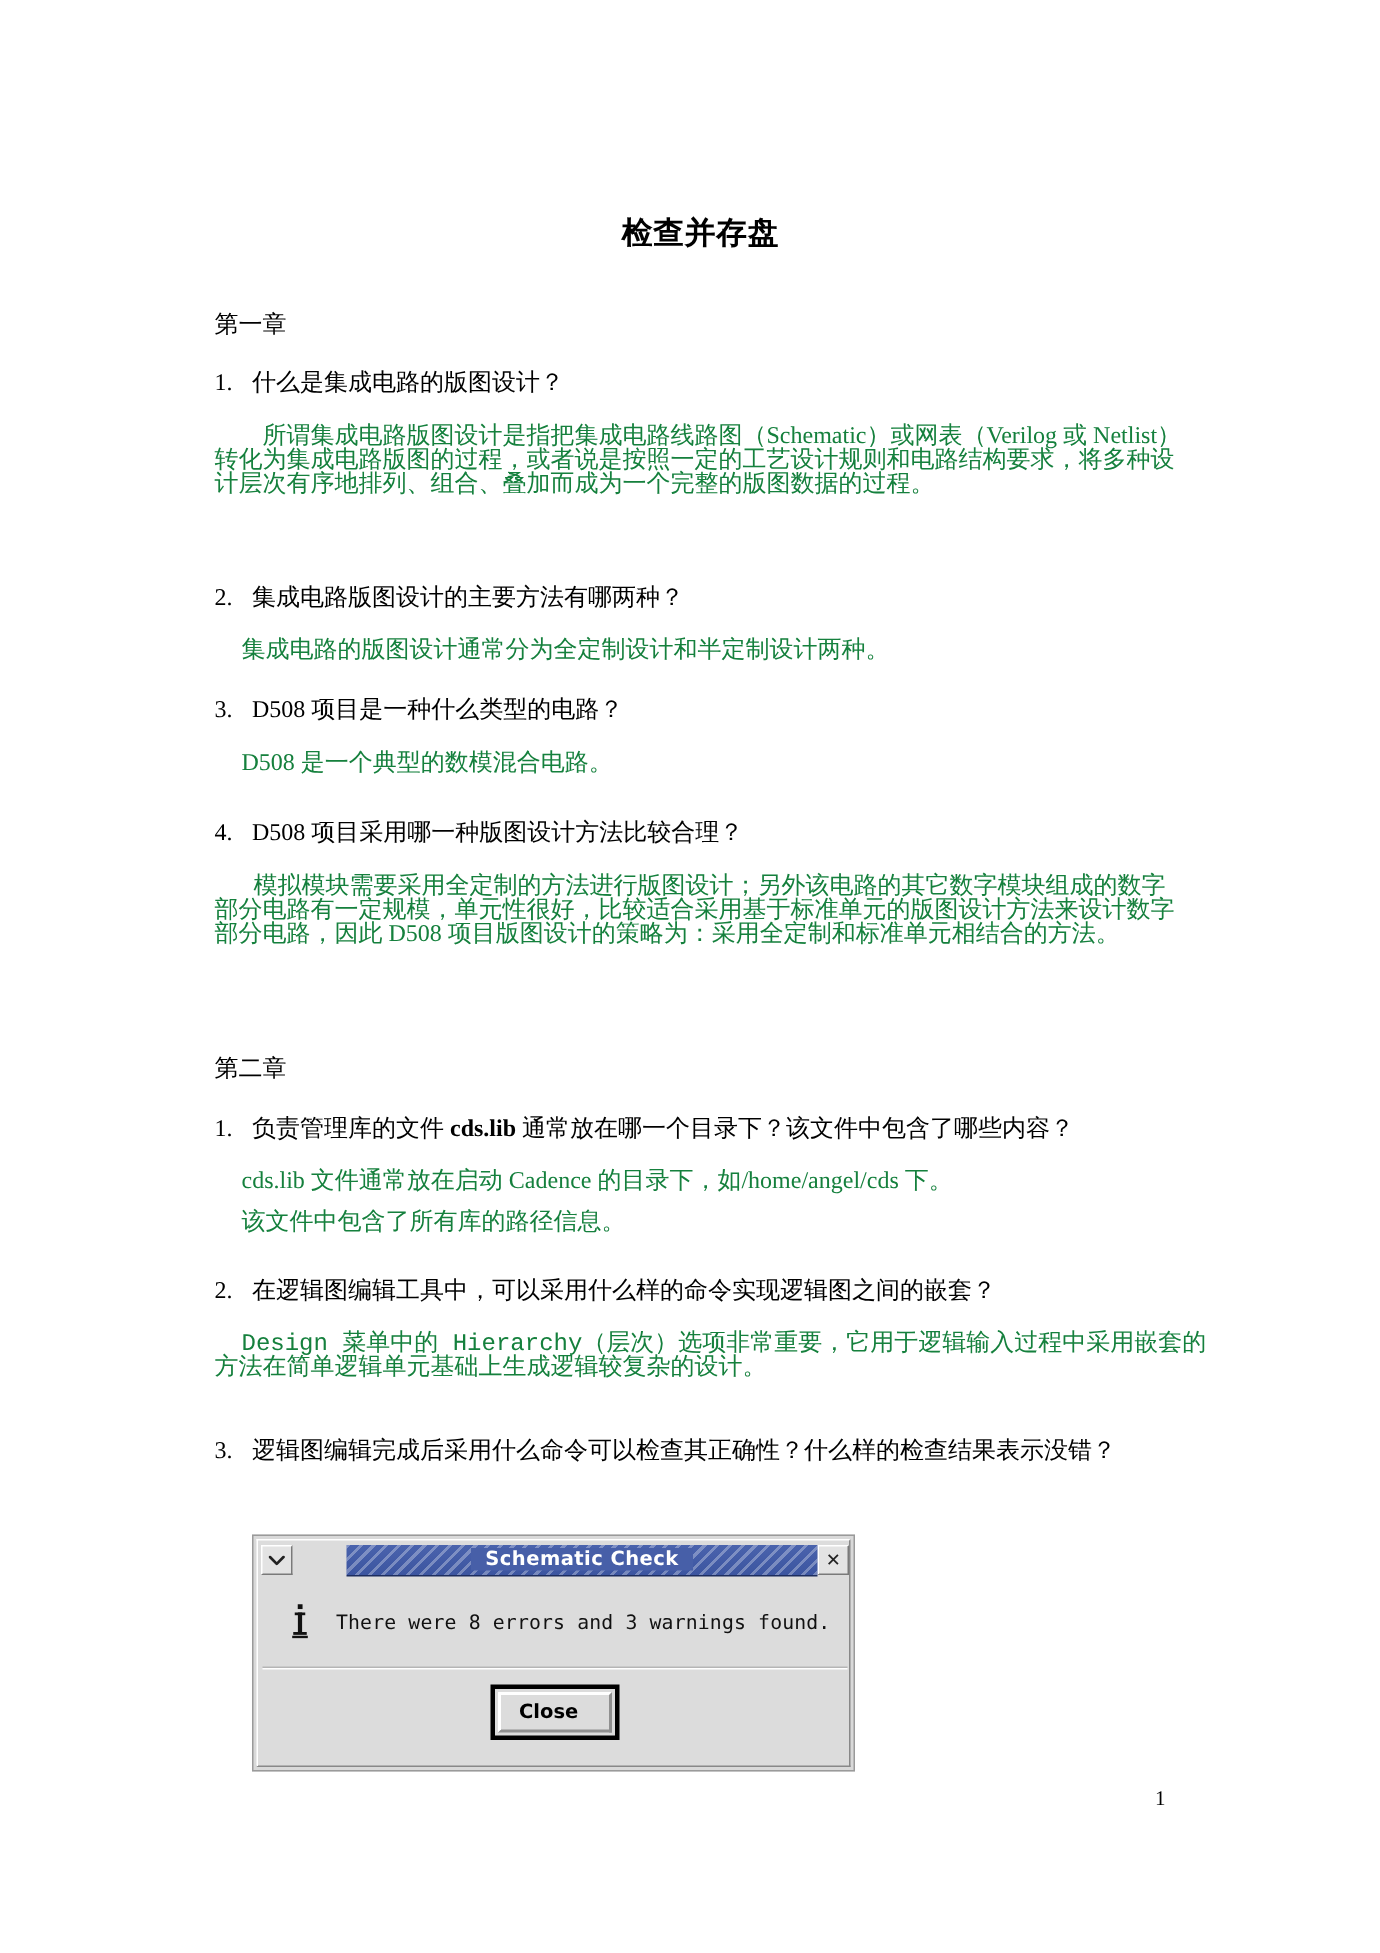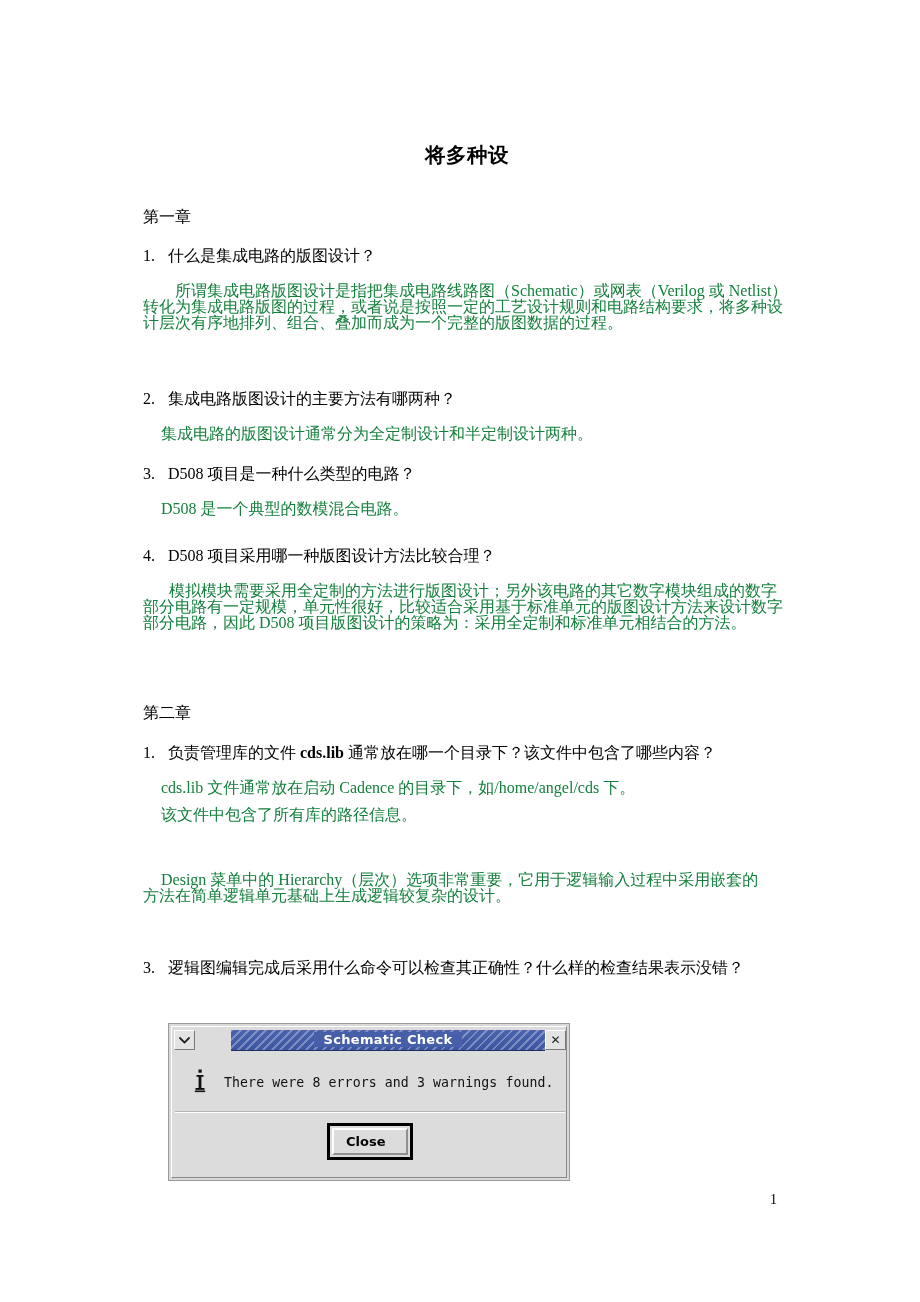--- a/index.html
+++ b/index.html
@@ -227,21 +227,21 @@
     font-size: 14px;
     color: #000;
   }
 </style>
 </head>
 <body>
 
 <div class="page">
   <div class="content">
 
-    <div class="doc-title">将多种设</div>
+    <div class="doc-title">检查并存盘</div>
 
     <div class="chapter" style="top:209px;">第一章</div>
 
     <div class="qblock" style="top:248px;">
       <div class="q-line"><span class="q-num">1.</span><span>什么是集成电路的版图设计？</span></div>
       <div class="ans" style="margin-top:19px;">
         <span class="ans-line" style="display:block; padding-left:32px;">所谓集成电路版图设计是指把集成电路线路图（Schematic）或网表（Verilog 或 Netlist）</span>
         <span class="ans-line" style="display:block;">转化为集成电路版图的过程，或者说是按照一定的工艺设计规则和电路结构要求，将多种设</span>
         <span class="ans-line" style="display:block;">计层次有序地排列、组合、叠加而成为一个完整的版图数据的过程。</span>
       </div>
@@ -274,21 +274,22 @@
 
     <div class="qblock" style="top:745px;">
       <div class="q-line"><span class="q-num">1.</span><span>负责管理库的文件 </span><b class="bk">cds.lib</b><span> 通常放在哪一个目录下？该文件中包含了哪些内容？</span></div>
       <div class="ans" style="margin-top:19px;">
         <span class="ans-line" style="display:block; padding-left:18px;">cds.lib 文件通常放在启动 Cadence 的目录下，如/home/angel/cds 下。</span>
         <span class="ans-line" style="display:block; padding-left:18px; margin-top:11px;">该文件中包含了所有库的路径信息。</span>
       </div>
     </div>
 
     <div class="qblock" style="top:853px;">
-      <div class="ans" style="margin-top:19px;">
+      <div class="q-line"><span class="q-num">2.</span><span>在逻辑图编辑工具中，可以采用什么样的命令实现逻辑图之间的嵌套？</span></div>
+      <div class="ans" style="margin-top:19px;font-family:Liberation Mono, monospace;">
         <span class="ans-line" style="display:block; padding-left:18px;">Design 菜单中的 Hierarchy（层次）选项非常重要，它用于逻辑输入过程中采用嵌套的</span>
         <span class="ans-line" style="display:block;">方法在简单逻辑单元基础上生成逻辑较复杂的设计。</span>
       </div>
     </div>
 
     <div class="qblock" style="top:960px;">
       <div class="q-line"><span class="q-num">3.</span><span>逻辑图编辑完成后采用什么命令可以检查其正确性？什么样的检查结果表示没错？</span></div>
     </div>
 
   </div>

